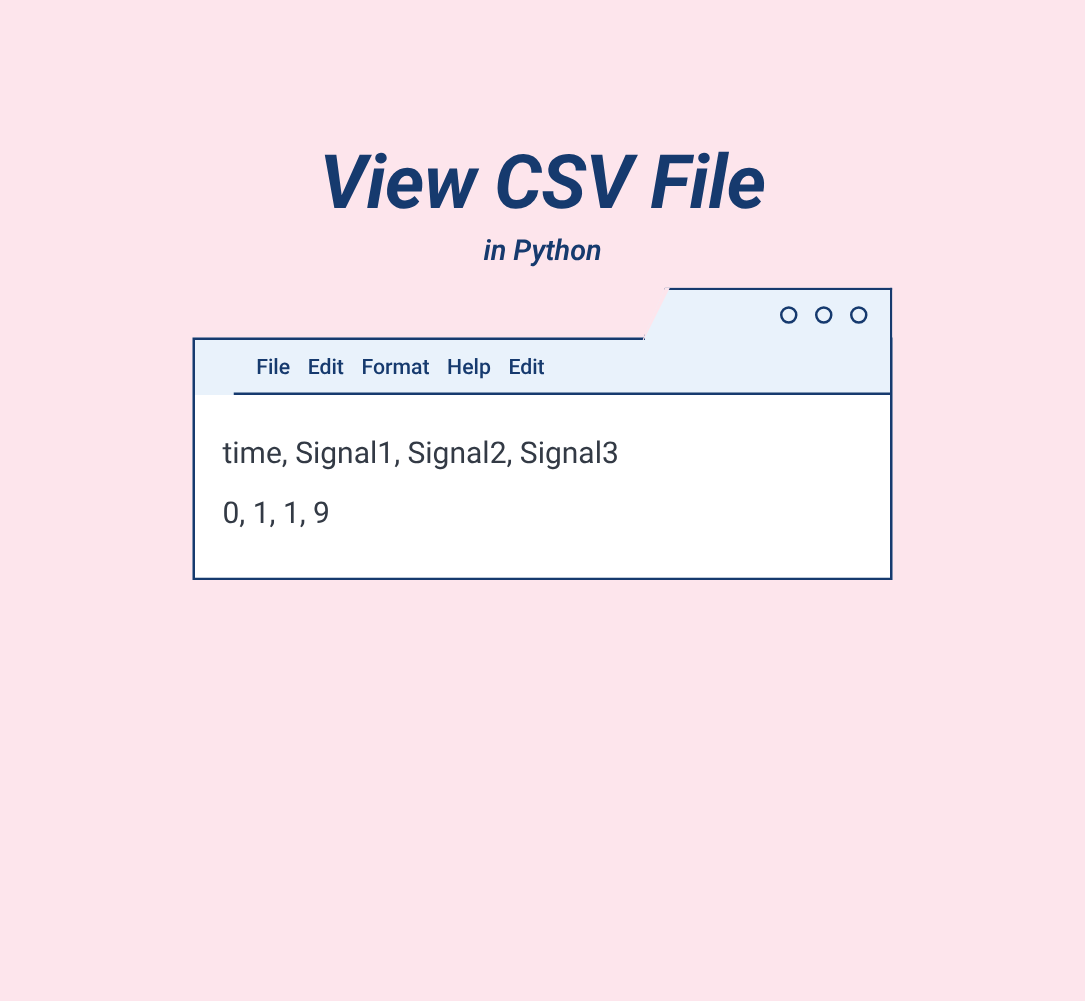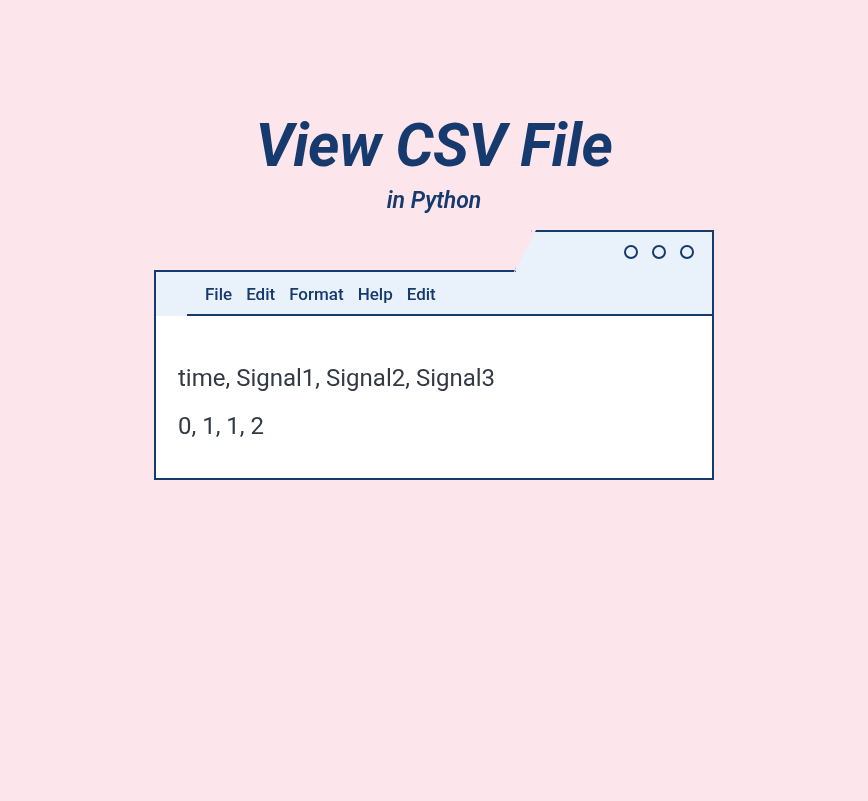--- a/index.html
+++ b/index.html
@@ -85,21 +85,21 @@
     padding: 12px 18px 10px 18px;
     color: #163a6e;
     font-size: 17px;
     font-weight: 500;
     border-bottom: 2px solid #163a6e;
     margin-left: 31px;
   }
   .menu-item { cursor: default; }
   .content {
     background: #ffffff;
-    padding: 38px 22px 28px 22px;
+    padding: 22px 22px 28px 22px;
     color: #333a45;
     font-size: 24px;
     line-height: 2.0;
     font-family: -apple-system, "Segoe UI", Roboto, sans-serif;
   }
   .csv-line { white-space: pre; }
 </style>
 </head>
 <body>
 
@@ -119,15 +119,15 @@
   <div class="menu-bar">
     <span class="menu-item">File</span>
     <span class="menu-item">Edit</span>
     <span class="menu-item">Format</span>
     <span class="menu-item">Help</span>
     <span class="menu-item">Edit</span>
   </div>
 
   <div class="content">
     <div class="csv-line">time, Signal1, Signal2, Signal3</div>
-    <div class="csv-line">0, 1, 1, 2</div>
+    <div class="csv-line">0, 1, 1, 9</div>
   </div>
 </div>
 
 </body></html>

